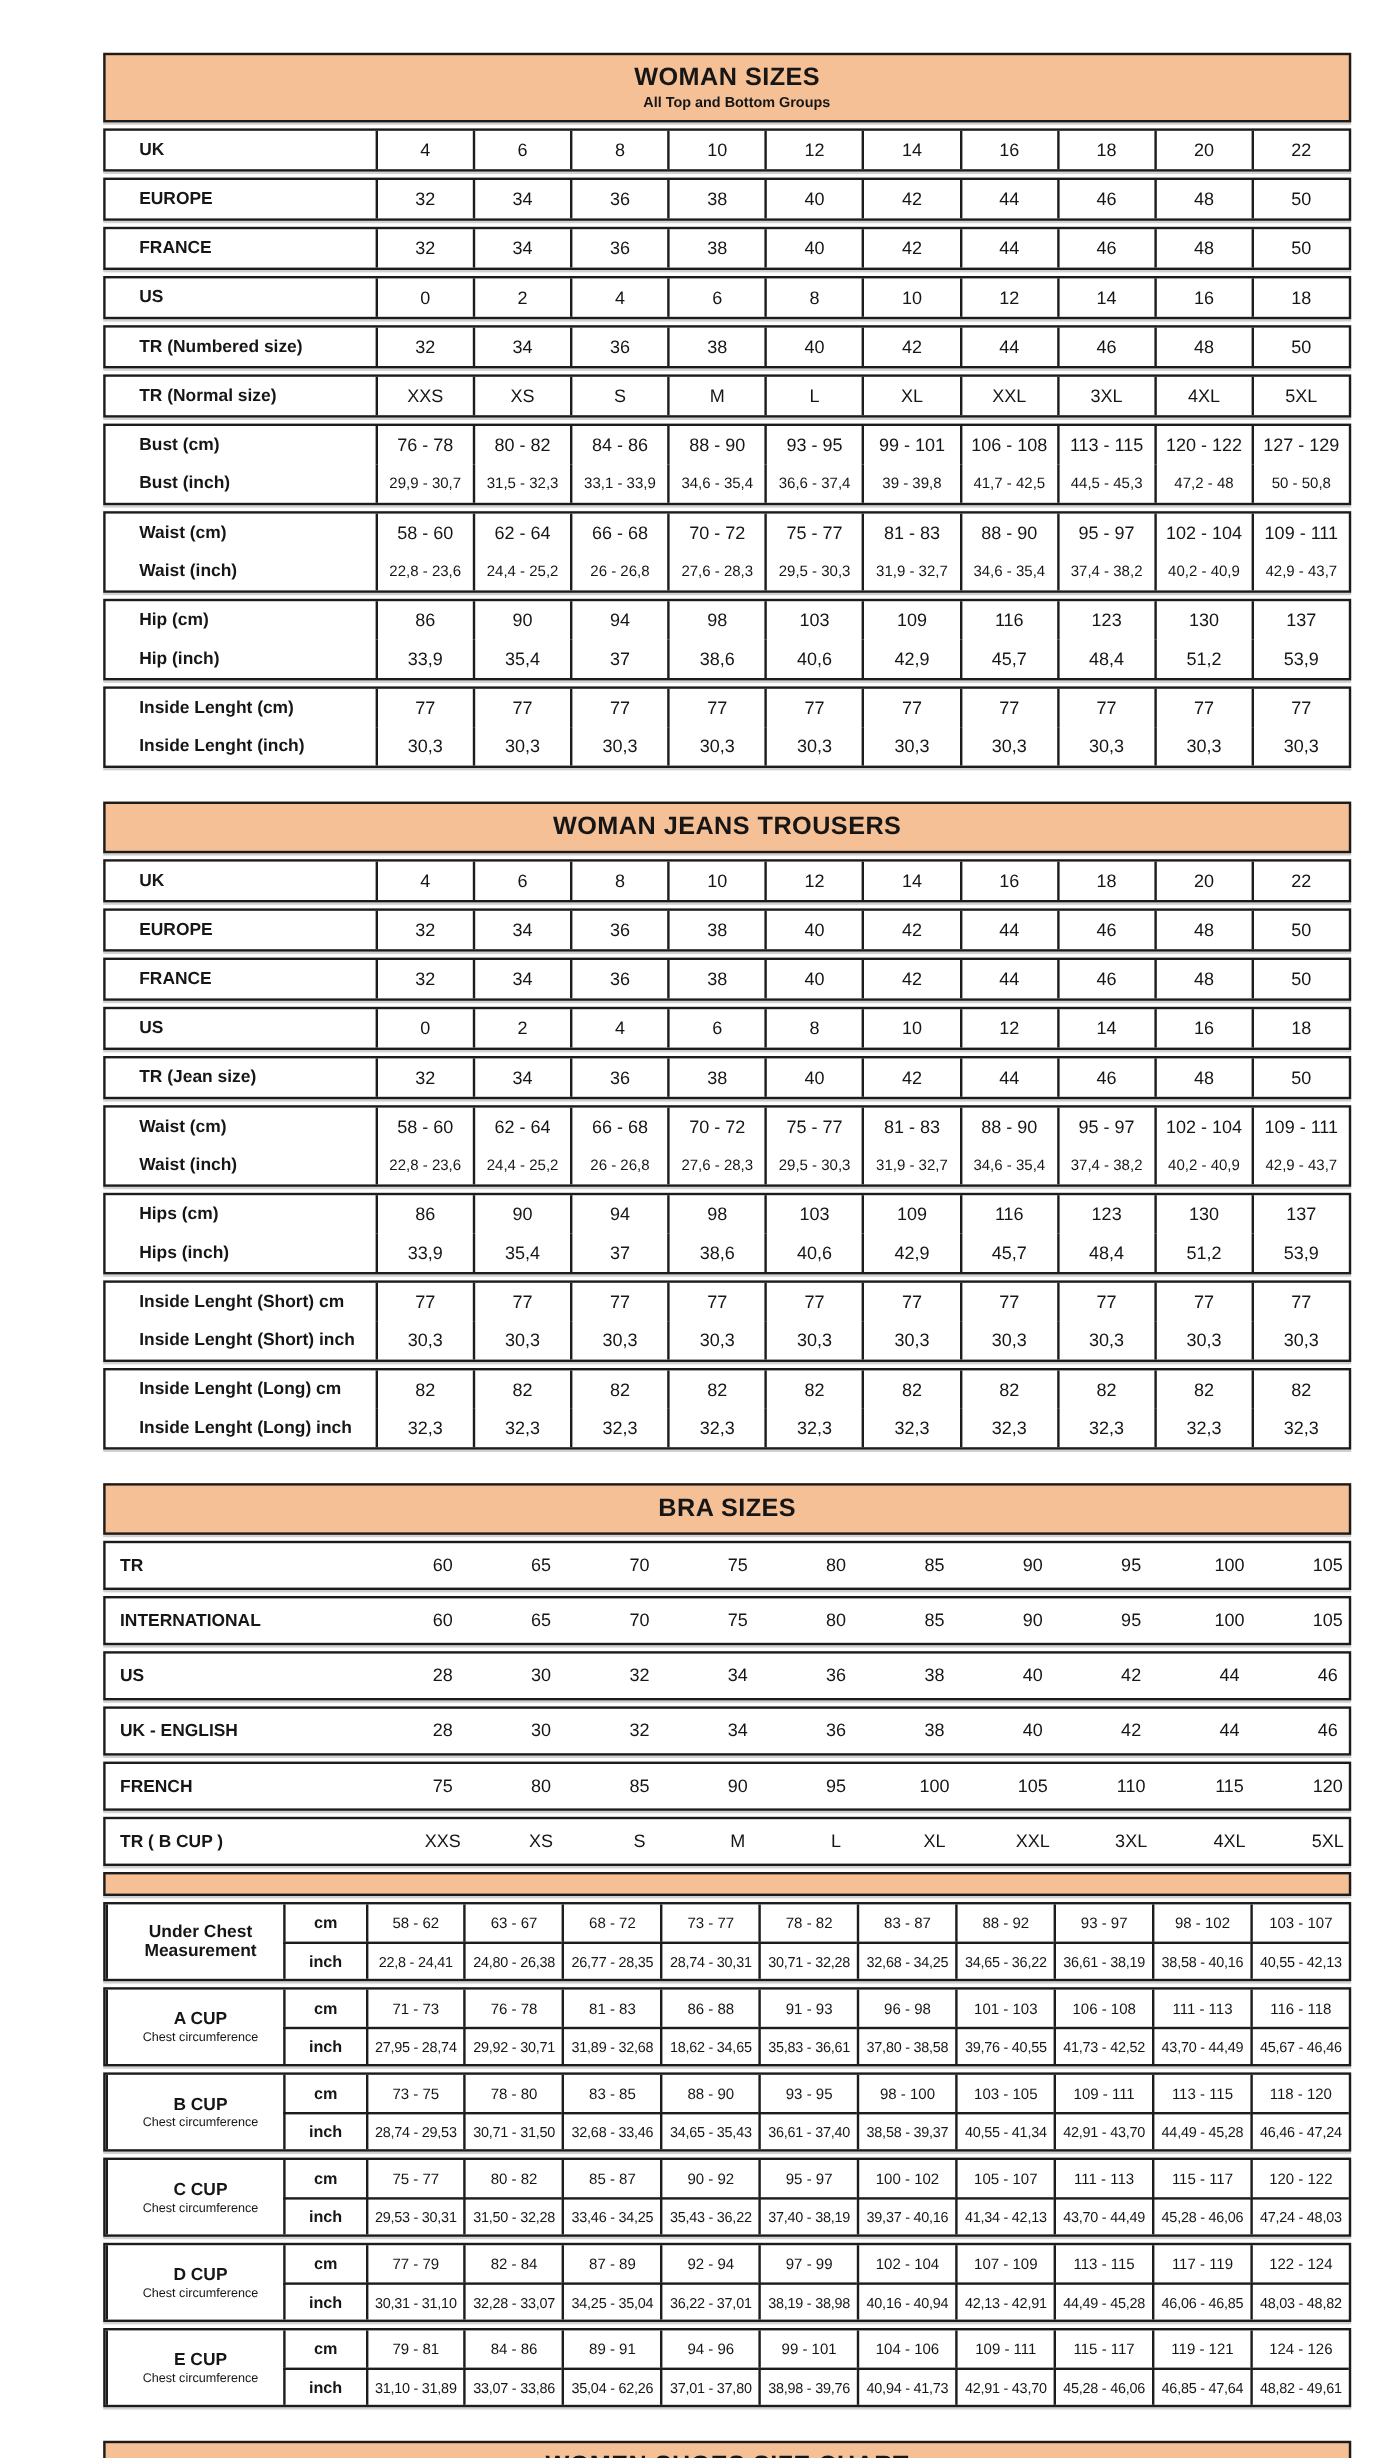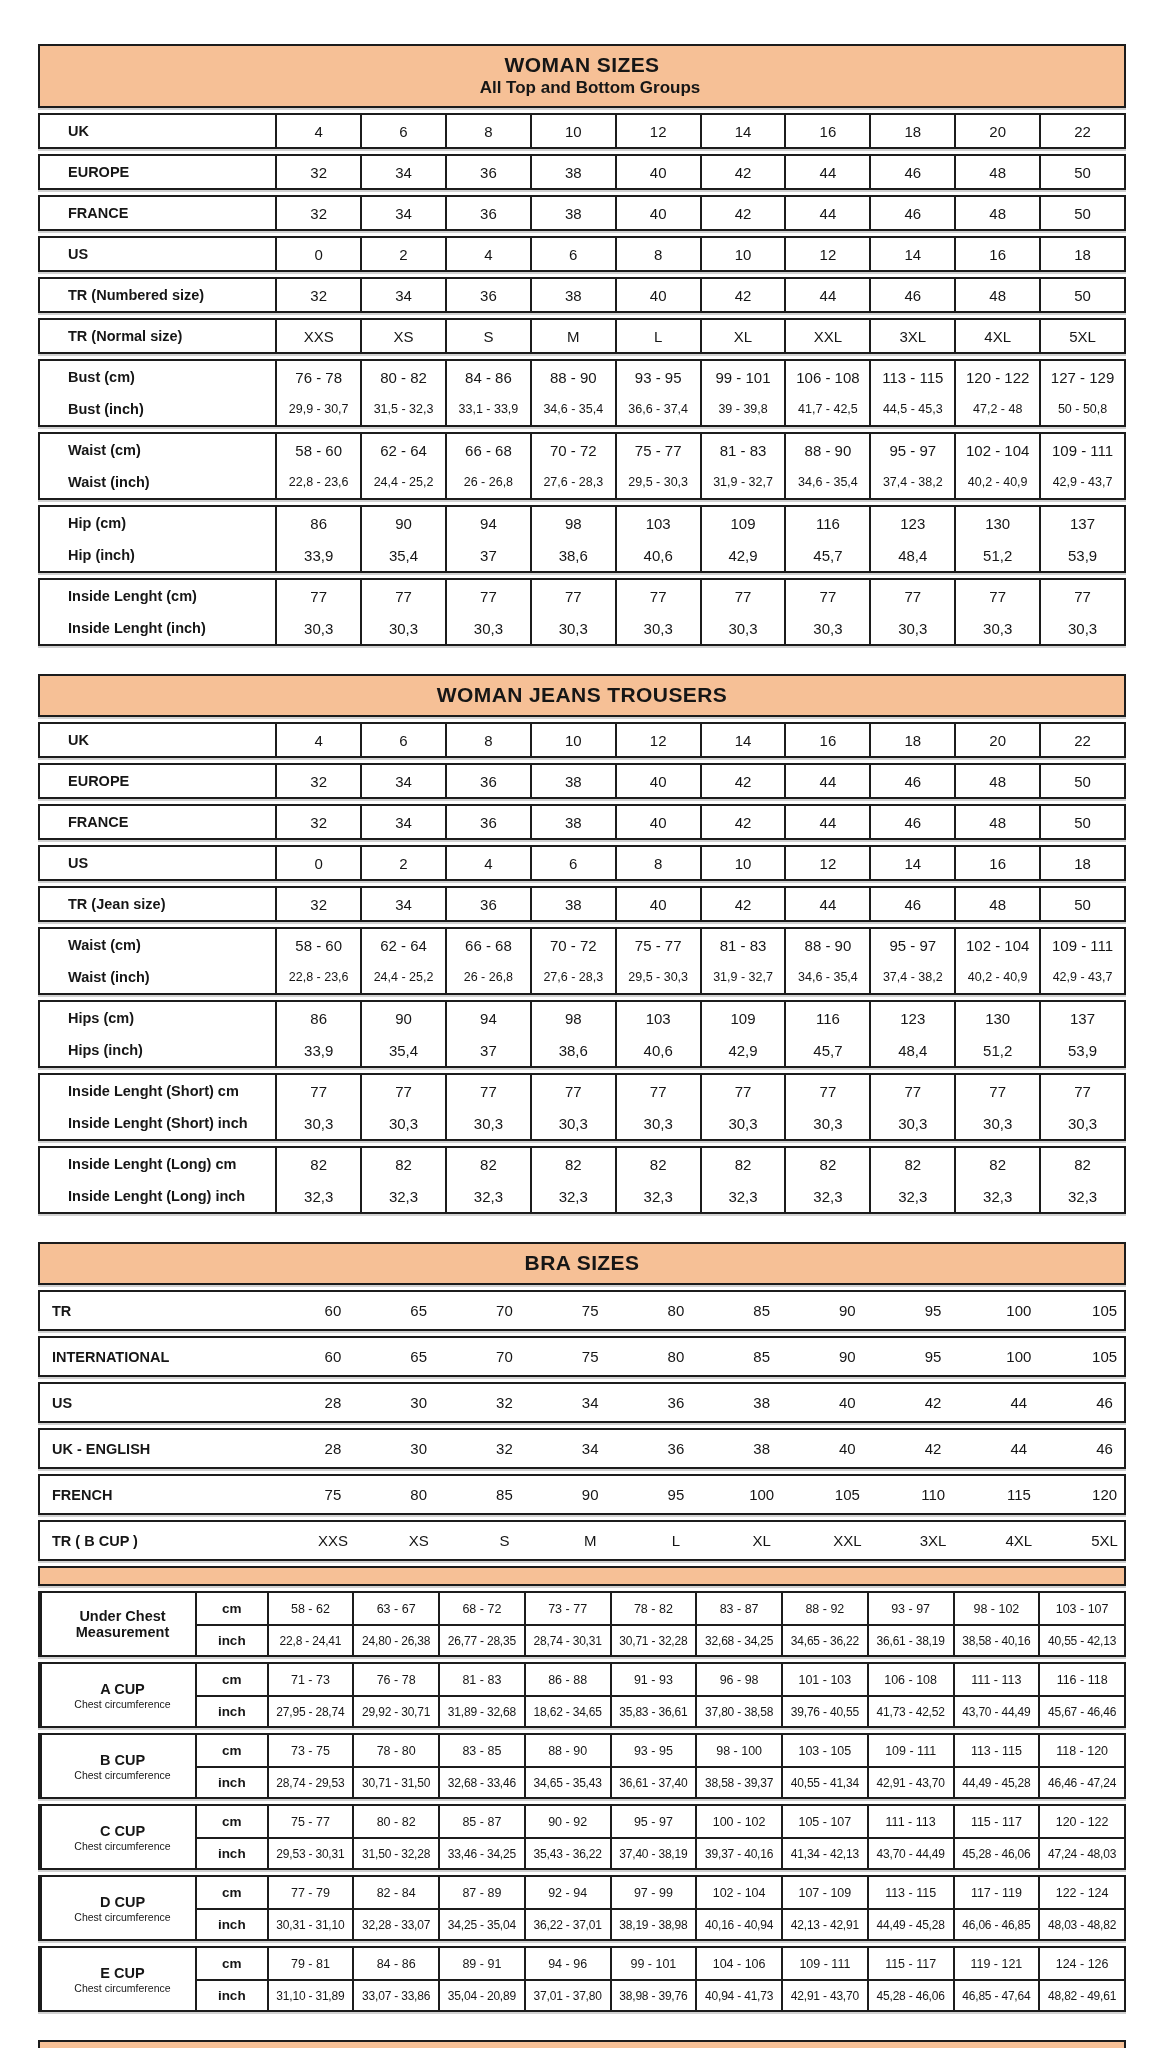--- a/index.html
+++ b/index.html
@@ -4,39 +4,39 @@
 <style>
   * { box-sizing: border-box; margin: 0; padding: 0; }
   html,body { background:#ffffff; }
   body {
     width: 1164px;
     font-family: "Liberation Sans", "DejaVu Sans", sans-serif;
     color:#161616;
     padding: 44px 38px 60px 38px;
   }
   .sheet { width: 1088px; margin: 0 auto; }
-  .size-table { margin-bottom: 28px; }
+  .size-table { margin-bottom: 28px; margin-left: 48px; }
 
   
   .band {
     border: 2px solid #1c1c1c;
     background: #ffffff;
     margin-bottom: 5px;
     box-shadow: 0 2px 0 rgba(0,0,0,.18);
   }
   .band.header-band {
     text-align: center;
     padding: 7px 0 8px 0;
   }
   .band.orange-strip {
     height: 20px;
     box-shadow: 0 2px 0 rgba(0,0,0,.18);
   }
   .tbl-title { font-size: 21px; font-weight: bold; letter-spacing: .4px; }
-  .tbl-subtitle { font-size: 17px; font-weight: bold; margin-top: 1px; padding-left: 16px; }
+  .tbl-subtitle { font-size: 12px; font-weight: bold; margin-top: 1px; padding-left: 16px; }
 
   
   .row { display: grid; align-items: stretch; }
   .cell {
     display: flex; align-items: center; justify-content: center;
     text-align: center;
     font-size: 15px;
     min-height: 32px;
     padding: 1px 2px;
   }
@@ -726,21 +726,21 @@
         <div class="cell small">94 - 96</div>
         <div class="cell small">99 - 101</div>
         <div class="cell small">104 - 106</div>
         <div class="cell small">109 - 111</div>
         <div class="cell small">115 - 117</div>
         <div class="cell small">119 - 121</div>
         <div class="cell small">124 - 126</div>
         <div class="cell unit-cell r2">inch</div>
         <div class="cell tiny r2">31,10 - 31,89</div>
         <div class="cell tiny r2">33,07 - 33,86</div>
-        <div class="cell tiny r2">35,04 - 20,89</div>
+        <div class="cell tiny r2">35,04 - 62,26</div>
         <div class="cell tiny r2">37,01 - 37,80</div>
         <div class="cell tiny r2">38,98 - 39,76</div>
         <div class="cell tiny r2">40,94 - 41,73</div>
         <div class="cell tiny r2">42,91 - 43,70</div>
         <div class="cell tiny r2">45,28 - 46,06</div>
         <div class="cell tiny r2">46,85 - 47,64</div>
         <div class="cell tiny r2">48,82 - 49,61</div>
       </div>
     </section>
   <section class="size-table">

